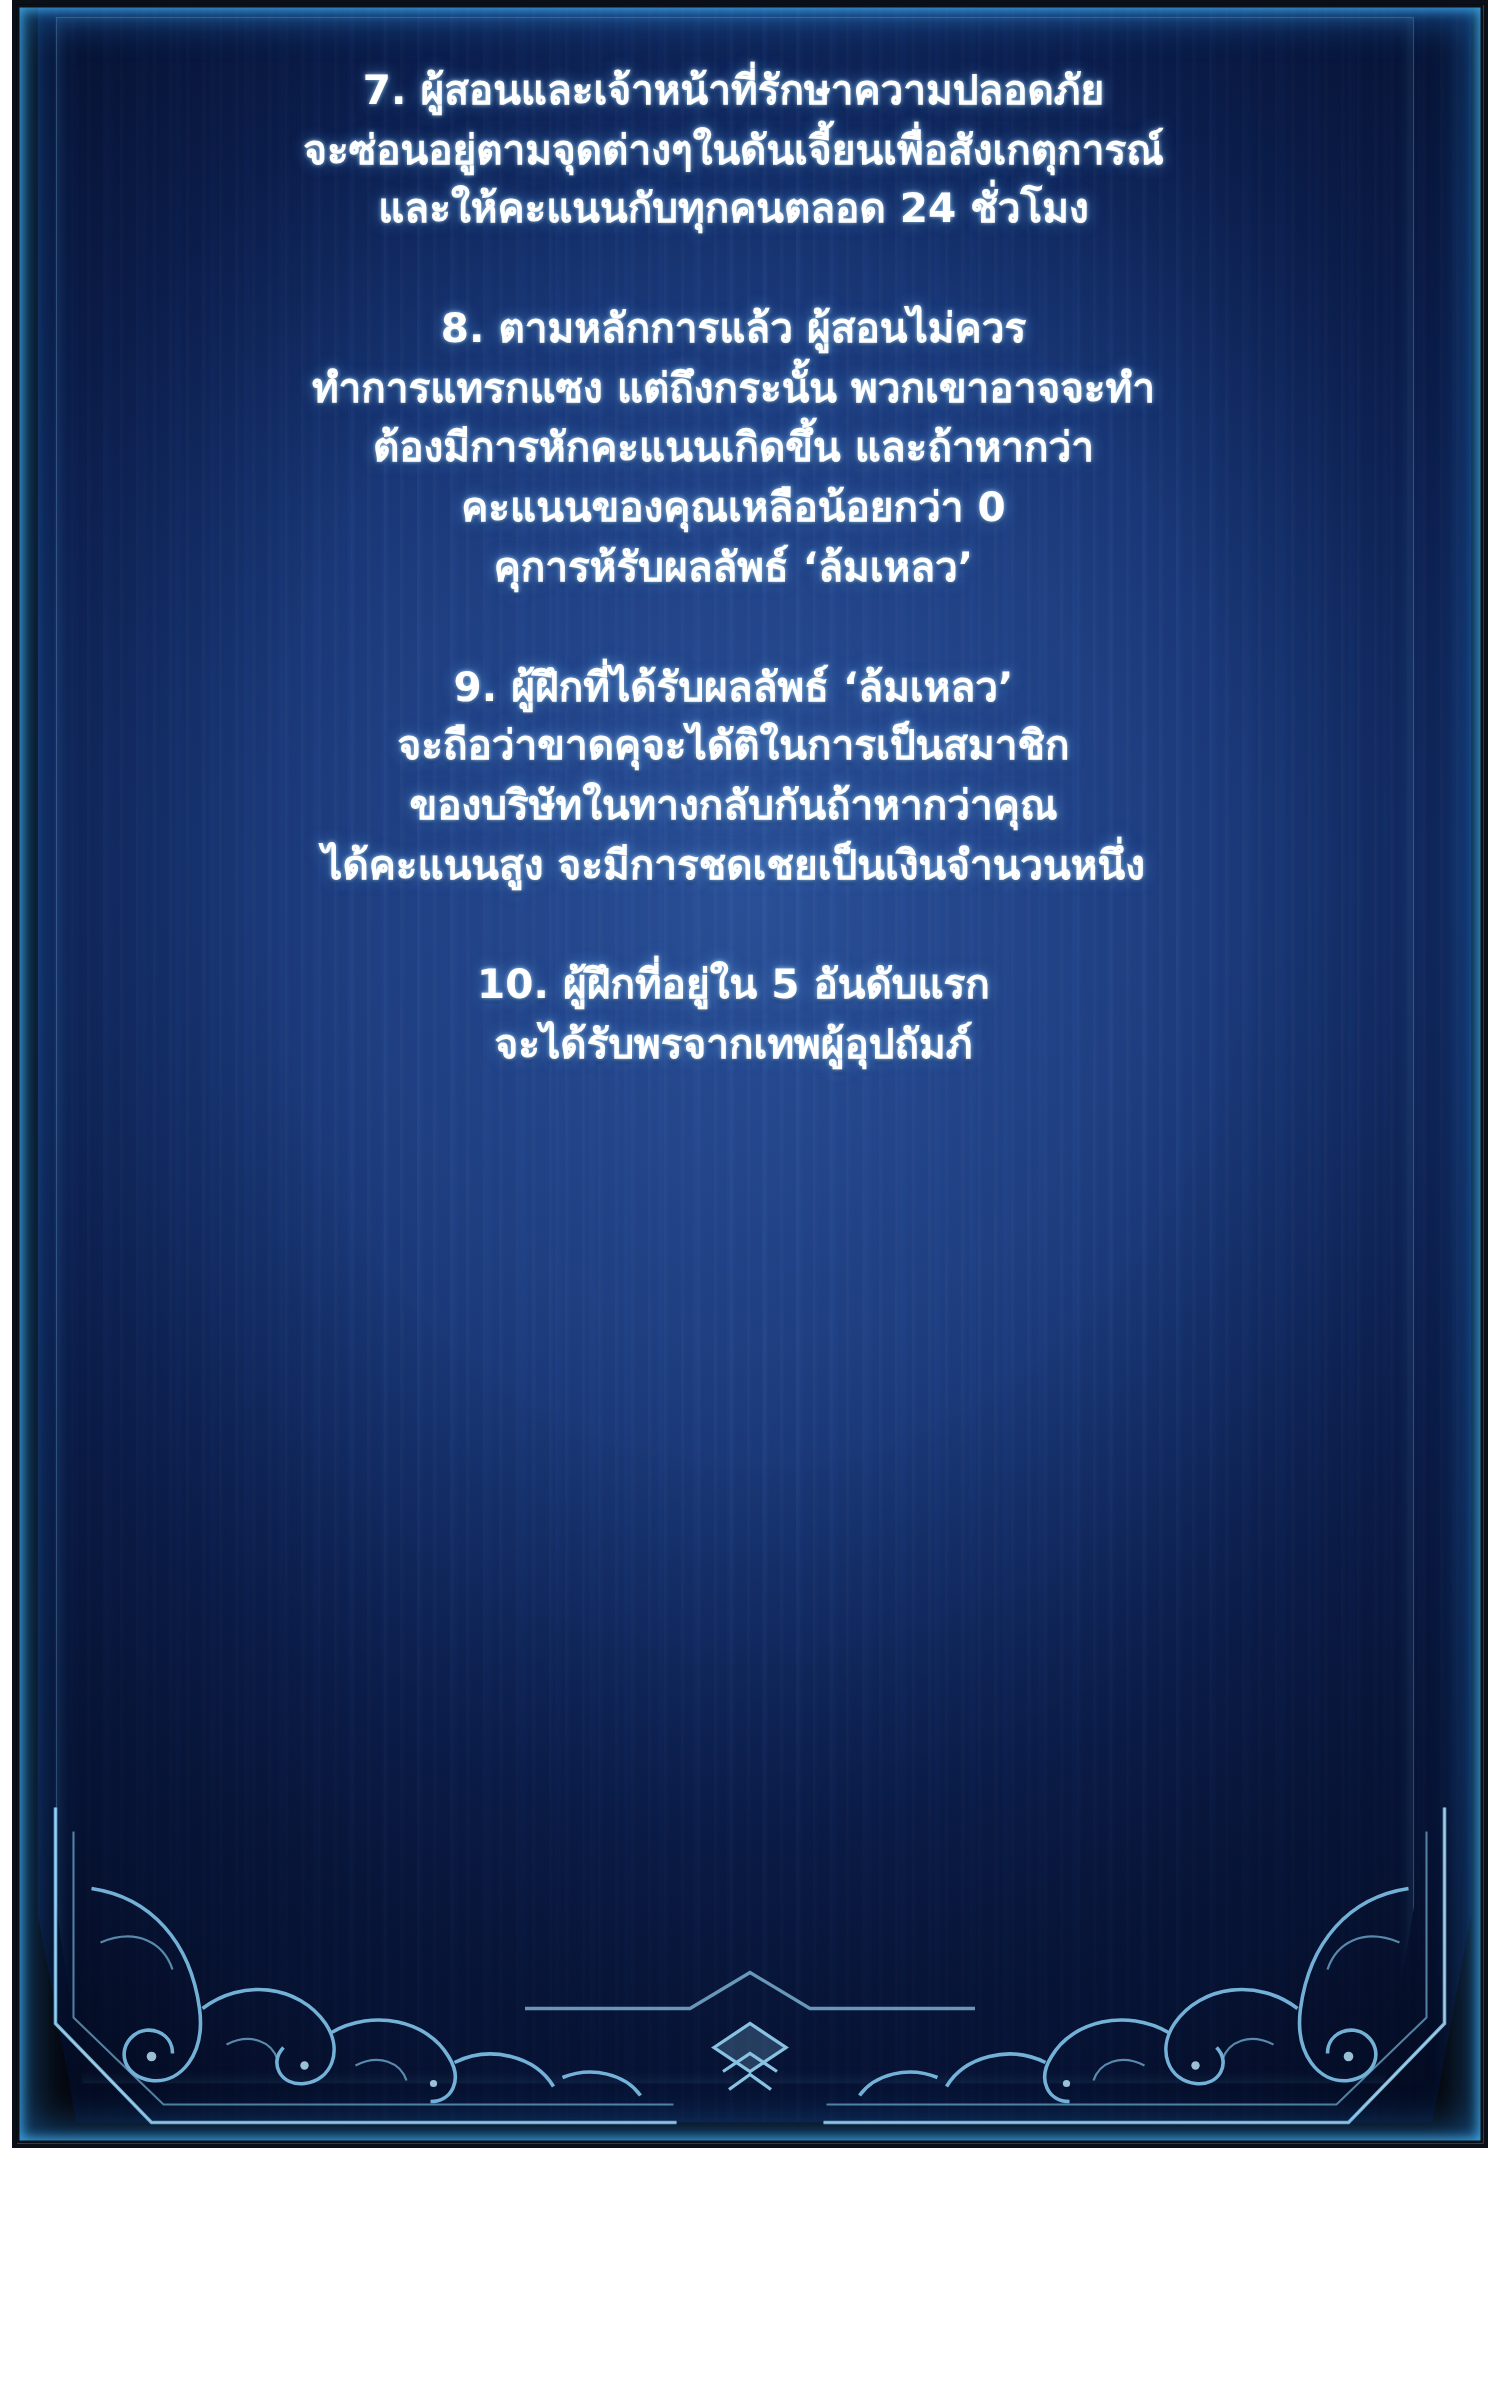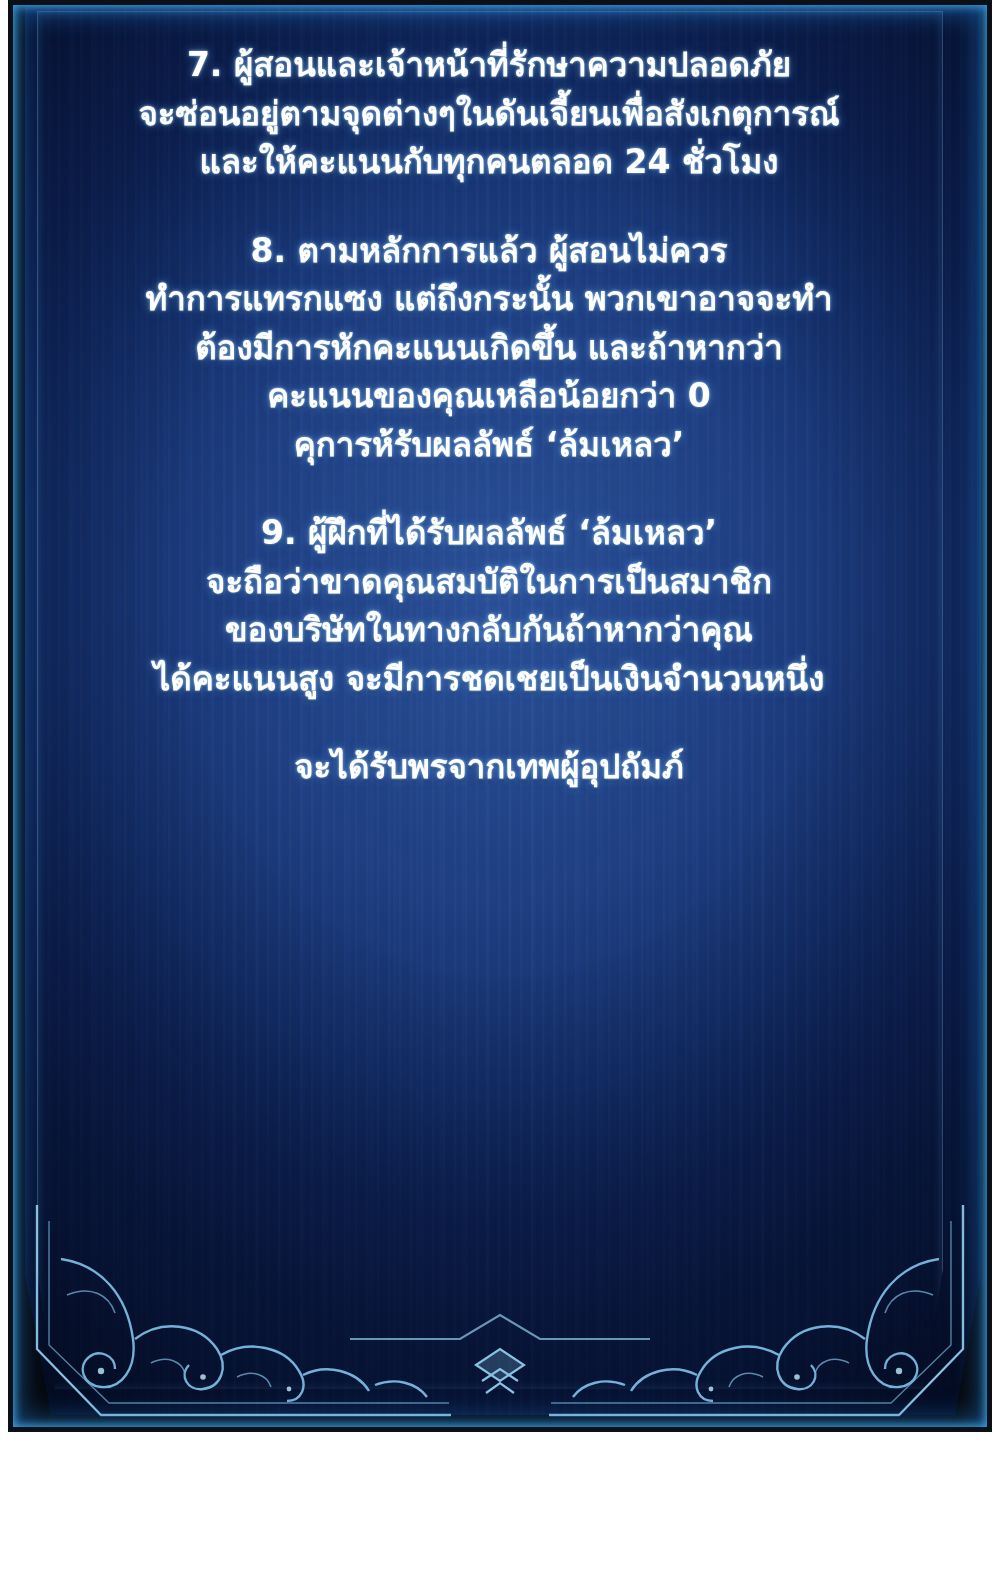--- a/index.html
+++ b/index.html
@@ -112,21 +112,21 @@
   
   #content {
     position: absolute;
     left: 40px;
     top: 38px;
     width: 876px;
     z-index: 4;
     text-align: center;
     color: #ffffff;
     font-family: "DejaVu Sans", sans-serif;
-    font-size: 33px;
+    font-size: 27px;
     line-height: 1.47;
     letter-spacing: 0px;
     text-shadow:
       0 0 3px rgba(180,225,255,0.85),
       0 0 10px rgba(110,185,255,0.55),
       0 2px 3px rgba(0,20,60,0.7);
     font-weight: 600;
   }
   .para {
     margin: 0 0 40px 0;
@@ -178,25 +178,26 @@
         </div>
         <div class="para">
           <span class="line">8. ตามหลักการแล้ว ผู้สอนไม่ควร</span>
           <span class="line">ทำการแทรกแซง แต่ถึงกระนั้น พวกเขาอาจจะทำ</span>
           <span class="line">ต้องมีการหักคะแนนเกิดขึ้น และถ้าหากว่า</span>
           <span class="line">คะแนนของคุณเหลือน้อยกว่า 0</span>
           <span class="line">คุการห้รับผลลัพธ์ ‘ล้มเหลว’</span>
         </div>
         <div class="para">
           <span class="line">9. ผู้ฝึกที่ได้รับผลลัพธ์ ‘ล้มเหลว’</span>
-          <span class="line">จะถือว่าขาดคุณสมบัติในการเป็นสมาชิก</span>
+          <span class="line">จะถือว่าขาดคุจะไดัติในการเป็นสมาชิก</span>
           <span class="line">ของบริษัทในทางกลับกันถ้าหากว่าคุณ</span>
           <span class="line">ได้คะแนนสูง จะมีการชดเชยเป็นเงินจำนวนหนึ่ง</span>
         </div>
         <div class="para">
+          <span class="line">10. ผู้ฝึกที่อยู่ใน 5 อันดับแรก</span>
           <span class="line">จะได้รับพรจากเทพผู้อุปถัมภ์</span>
         </div>
       </div>
 
     <svg id="orn-left" class="orn" viewBox="0 0 430 230">
       <g fill="none" stroke="#8fd8ff" stroke-width="2.4" opacity="0.85">
         <path d="M6 6 L6 150 L70 216 L420 216"></path>
         <path d="M18 22 L18 146 L78 204 L418 204" stroke-width="1.4" opacity="0.7"></path>
         <path d="M30 60 C 70 66, 96 96, 102 140 C 106 170, 90 190, 70 188 C 52 186, 46 168, 58 158 C 68 150, 84 156, 84 170"></path>
         <path d="M104 140 C 130 120, 168 124, 186 150 C 198 168, 190 188, 172 190 C 156 192, 148 176, 158 166"></path>

